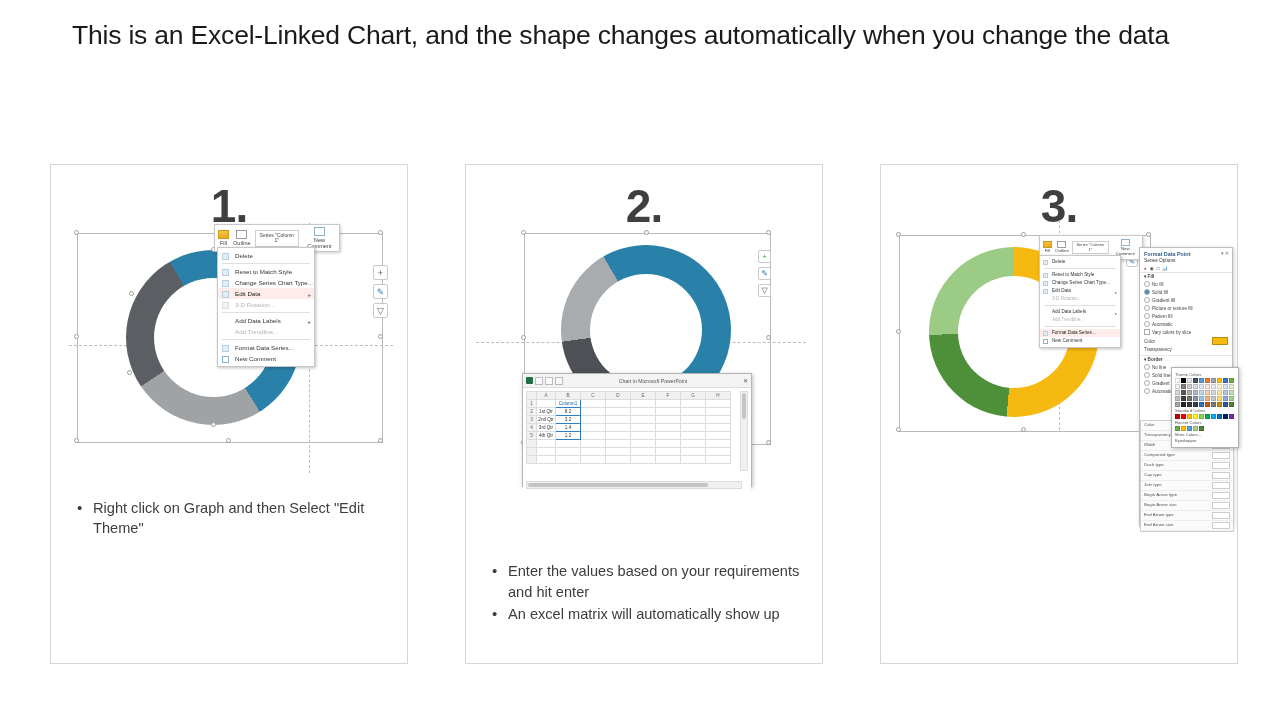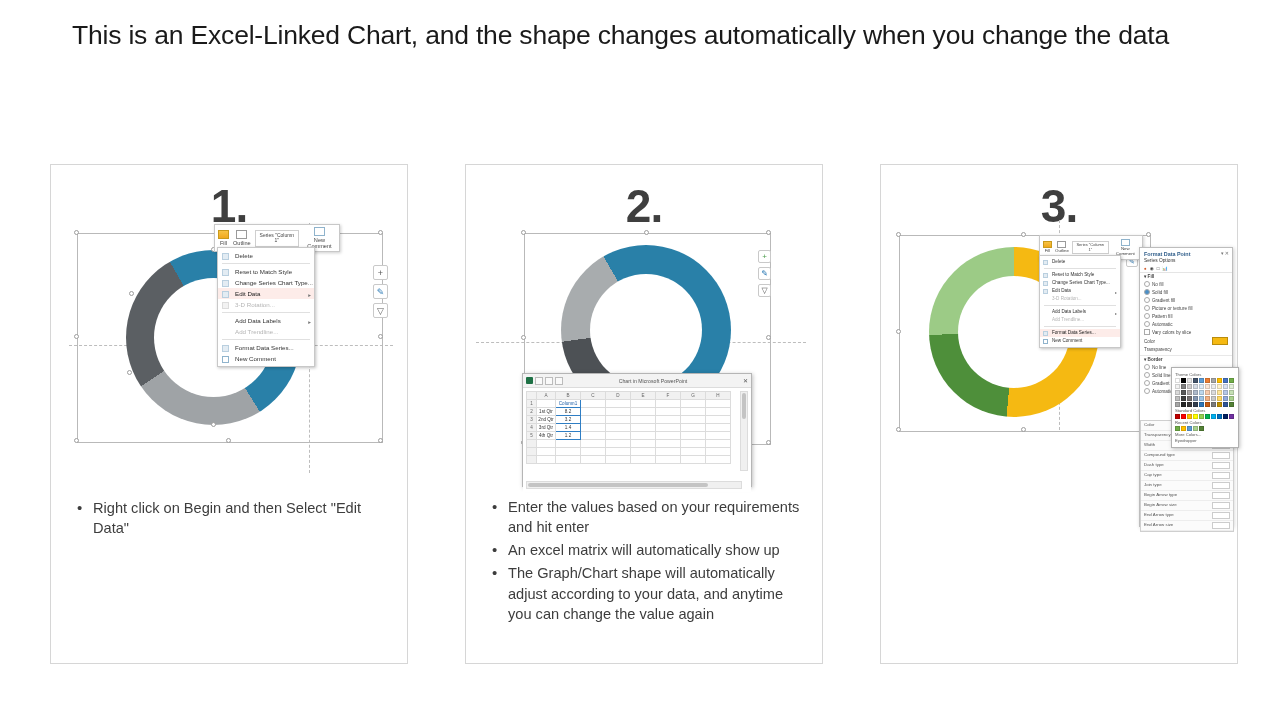--- a/index.html
+++ b/index.html
@@ -381,21 +381,21 @@
 
         <div class="sidebtns" style="left:322px; top:40px;">
           <div class="sidebtn">+</div>
           <div class="sidebtn" style="color:#2d7bb6;">✎</div>
           <div class="sidebtn">▽</div>
         </div>
       </div>
 
       <div class="bullets">
         <ul>
-          <li>Right click on Begin and then Select "Edit Data"</li>
+          <li>Right click on Graph and then Select "Edit Theme"</li>
         </ul>
       </div>
     </div>
 
     <div class="card card2">
       <div class="step-num">2.</div>
 
       <div class="art">
         <div class="dashline" style="left:10px; top:117px; width:330px;"></div>
 
@@ -540,21 +540,20 @@
               <div class="xlthumb" style="left:1px; top:1px; width:180px; height:4px;"></div>
             </div>
           </div>
         </div>
       </div>
 
       <div class="bullets">
         <ul>
           <li>Enter the values based on your requirements and hit enter</li>
           <li>An excel matrix will automatically show up</li>
-          <li>The Graph/Chart shape will automatically adjust according to your data, and anytime you can change the value again</li>
         </ul>
       </div>
     </div>
 
     <div class="card card3">
       <div class="step-num">3.</div>
 
       <div class="art">
         <div class="dashline v" style="left:178px; top:-5px; height:210px;"></div>
 

